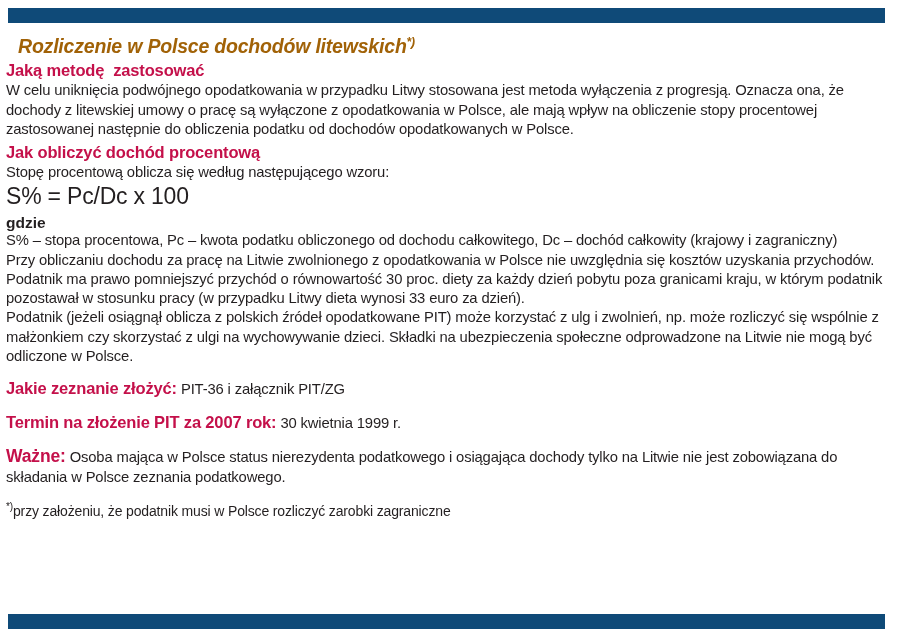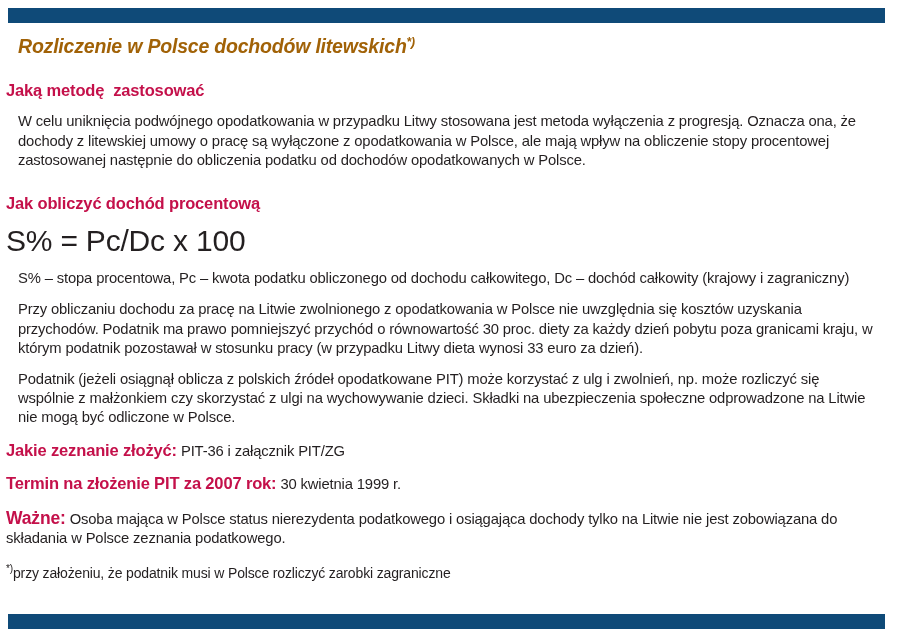--- a/index.html
+++ b/index.html
@@ -50,38 +50,38 @@
   .sup {
     font-size: 0.62em;
     vertical-align: super;
     line-height: 0;
   }
   h2.section {
     color: #c4104a;
     font-size: 16.5px;
     font-weight: bold;
     letter-spacing: -0.15px;
-    margin: 24px 0 1px 0;
+    margin: 4px 0 1px 0;
     line-height: 1.15;
     white-space: pre-wrap;
   }
   h2.section.tight { margin-top: 13px; }
   p.body {
     font-size: 14.8px;
     line-height: 1.30;
-    margin: 12px;
+    margin: 0;
     letter-spacing: -0.15px;
     color: #231f20;
     max-width: 880px;
   }
   .formula {
-    font-size: 30px;
+    font-size: 23px;
     color: #231f20;
     letter-spacing: -0.2px;
-    margin: 11px 0 0 0;
+    margin: 2px 0 0 0;
     line-height: 1.1;
   }
   .gdzie {
     font-size: 15.5px;
     font-weight: bold;
     color: #231f20;
     margin: 4px 0 0 0;
     line-height: 1.15;
   }
   .kv {
@@ -114,21 +114,23 @@
 <div class="page">
 
   <div class="rule rule-top"></div>
 
   <h1 class="doc-title"><span>Rozliczenie w Polsce dochodów litewskich</span><span class="sup">*)</span></h1>
 
   <h2 class="section">Jaką metodę  zastosować</h2>
   <p class="body">W celu uniknięcia podwójnego opodatkowania w przypadku Litwy stosowana jest metoda wyłączenia z progresją. Oznacza ona, że dochody z litewskiej umowy o pracę są wyłączone z opodatkowania w Polsce, ale mają wpływ na obliczenie stopy procentowej zastosowanej następnie do obliczenia podatku od dochodów opodatkowanych w Polsce.</p>
 
   <h2 class="section">Jak obliczyć dochód procentową</h2>
+  <p class="body">Stopę procentową oblicza się według następującego wzoru:</p>
   <div class="formula">S% = Pc/Dc x 100</div>
+  <div class="gdzie">gdzie</div>
   <p class="body">S% – stopa procentowa, Pc – kwota podatku obliczonego od dochodu całkowitego, Dc – dochód całkowity (krajowy i zagraniczny)</p>
 
   <p class="body">Przy obliczaniu dochodu za pracę na Litwie zwolnionego z opodatkowania w Polsce nie uwzględnia się kosztów uzyskania przychodów. Podatnik ma prawo pomniejszyć przychód o równowartość 30 proc. diety za każdy dzień pobytu poza granicami kraju, w którym podatnik pozostawał w stosunku pracy (w przypadku Litwy dieta wynosi 33 euro za dzień).</p>
   <p class="body">Podatnik (jeżeli osiągnął oblicza z polskich źródeł opodatkowane PIT) może korzystać z ulg i zwolnień, np. może rozliczyć się wspólnie z małżonkiem czy skorzystać z ulgi na wychowywanie dzieci. Składki na ubezpieczenia społeczne odprowadzone na Litwie nie mogą być odliczone w Polsce.</p>
 
   <p class="kv"><span class="label">Jakie zeznanie złożyć:</span> <span>PIT-36 i załącznik PIT/ZG</span></p>
 
   <p class="kv"><span class="label">Termin na złożenie PIT za 2007 rok:</span> <span>30 kwietnia 1999 r.</span></p>
 
   <p class="kv important"><span class="label">Ważne:</span> <span>Osoba mająca w Polsce status nierezydenta podatkowego i osiągająca dochody tylko na Litwie nie jest zobowiązana do składania w Polsce zeznania podatkowego.</span></p>

